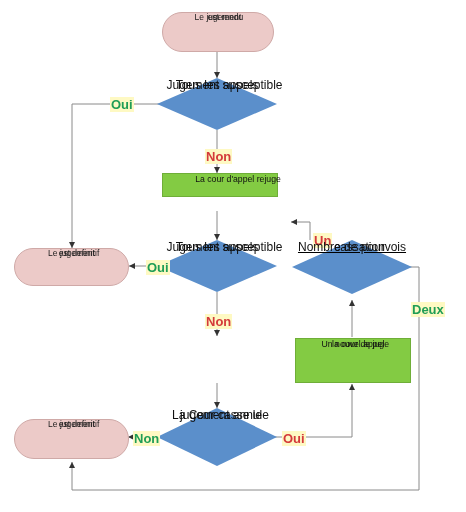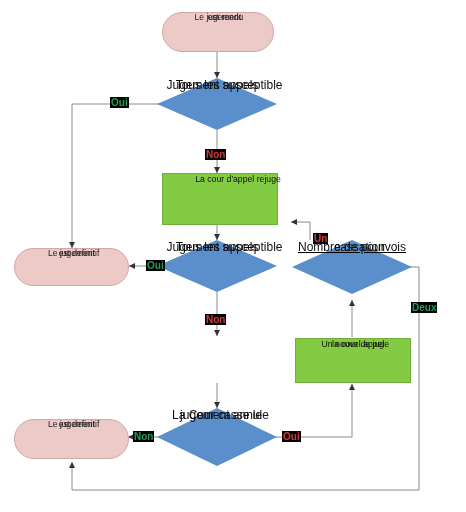--- a/index.html
+++ b/index.html
@@ -24,21 +24,21 @@
       background:#5b8fcb;
       clip-path:polygon(50% 0%,100% 50%,50% 100%,0% 50%);}
   .decision .lbl{position:relative;font-size:12px;color:#101010;text-align:center;
       white-space:nowrap;z-index:2;}
 
   
   .stack{position:relative;display:inline-block;white-space:nowrap;}
   .stack .t1{position:relative;}
   .stack .t2{position:absolute;left:50%;top:0;transform:translateX(-50%);white-space:nowrap;padding-left:15px;}
 
-  .edgelabel{position:absolute;font-size:10px;font-weight:bold;background:#000000;
+  .edgelabel{position:absolute;font-size:13px;font-weight:bold;background:#fef9c3;
              padding:0 1px;white-space:nowrap;}
   .lab-green{color:#1f9d55;}
   .lab-red{color:#d43a3a;}
 </style>
 </head>
 <body>
 
 <div id="canvas">
 
   <svg class="edges" viewBox="0 0 466 512" xmlns="http://www.w3.org/2000/svg">
@@ -83,21 +83,21 @@
   </div>
 
   <div class="node decision" style="left:157px;top:78px;width:120px;height:52px;">
     <div class="dshape"></div>
     <div class="lbl stack">
       <span class="t1">Tous les appels</span>
       <span class="t2">Jugement susceptible</span>
     </div>
   </div>
 
-  <div class="node process" style="left:162px;top:173px;width:116px;height:52px;padding-left:36px;">
+  <div class="node process" style="left:162px;top:173px;width:116px;height:24px;padding-left:36px;">
     <div class="lbl">La cour d'appel rejuge</div>
   </div>
 
   <div class="node terminal" style="left:14px;top:248px;width:115px;height:38px;">
     <div class="lbl stack">
       <span class="t1">Le jugement</span>
       <span class="t2">est definitif</span>
     </div>
   </div>
 

